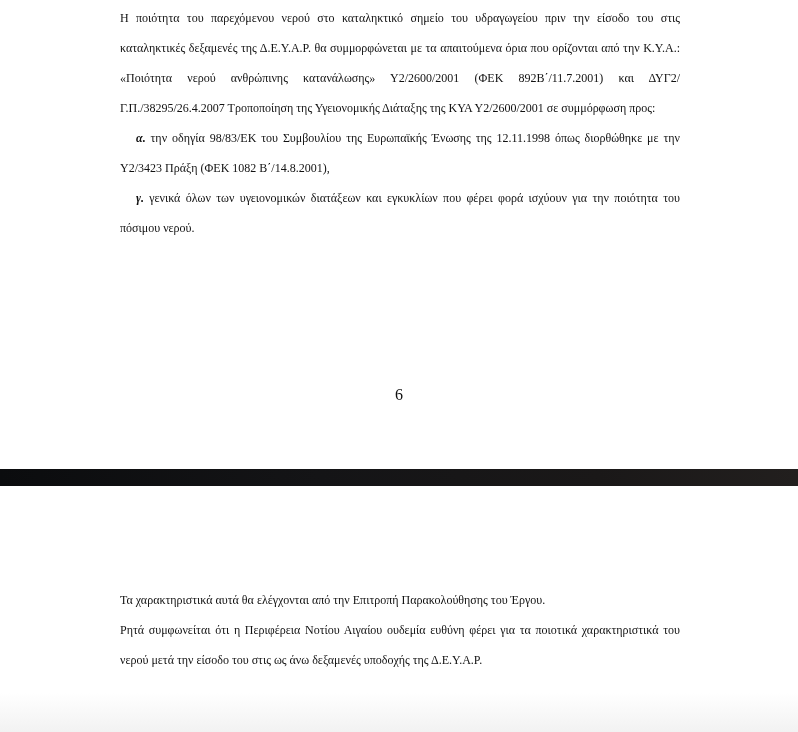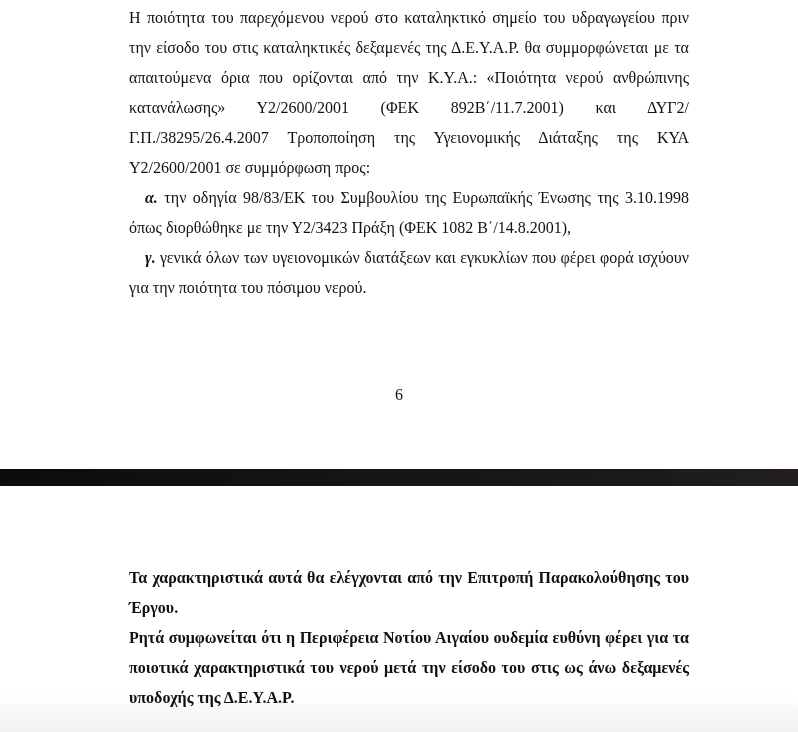--- a/index.html
+++ b/index.html
@@ -35,30 +35,28 @@
       left: 0;
       top: 469px;
       width: 798px;
       height: 17px;
       background: linear-gradient(to right, #0b0c0e 0%, #141416 40%, #1a1818 75%, #221f1e 100%);
     }
     .text-block {
       position: absolute;
       left: 120px;
       width: 560px;
-      font-size: 16px;
+      font-size: 12px;
       line-height: 30px;
-      margin-left: 9px;
     }
     .page-top .text-block {
       top: 3px;
     }
     .page-bottom .text-block {
-      top: 77px;
-      font-weight: bold;
+      top: 99px;
     }
     p {
       margin: 0;
       text-align: justify;
       text-align-last: left;
     }
     .indent {
       text-indent: 16px;
     }
     .label {
@@ -81,21 +79,21 @@
       line-height: 30px;
     }
   </style>
 </head>
 <body>
 
 <div class="page page-top">
   <div class="text-block">
     <p>Η ποιότητα του παρεχόμενου νερού στο καταληκτικό σημείο του υδραγωγείου πριν την είσοδο του στις καταληκτικές δεξαμενές της Δ.Ε.Υ.Α.Ρ. θα συμμορφώνεται με τα απαιτούμενα όρια που ορίζονται από την Κ.Υ.Α.: «Ποιότητα νερού ανθρώπινης κατανάλωσης» Υ2/2600/2001 (ΦΕΚ 892Β΄/11.7.2001) και ΔΥΓ2/Γ.Π./38295/26.4.2007 Τροποποίηση της Υγειονομικής Διάταξης της ΚΥΑ Υ2/2600/2001 σε συμμόρφωση προς:</p>
 
-    <p class="indent"><span class="label">α.</span><span> την οδηγία 98/83/ΕΚ του Συμβουλίου της Ευρωπαϊκής Ένωσης της 3.10.1998 όπως διορθώθηκε με την Υ2/3423 Πράξη (ΦΕΚ 1082 Β΄/14.8.2001),</span></p>
+    <p class="indent"><span class="label">α.</span><span> την οδηγία 98/83/ΕΚ του Συμβουλίου της Ευρωπαϊκής Ένωσης της 12.11.1998 όπως διορθώθηκε με την Υ2/3423 Πράξη (ΦΕΚ 1082 Β΄/14.8.2001),</span></p>
 
 
     <p class="indent"><span class="label">γ.</span><span> γενικά όλων των υγειονομικών διατάξεων και εγκυκλίων που φέρει φορά ισχύουν για την ποιότητα του πόσιμου νερού.</span></p>
   </div>
   <div class="page-number">6</div>
 </div>
 
 <div class="page-gap"></div>
 
 <div class="page page-bottom">

